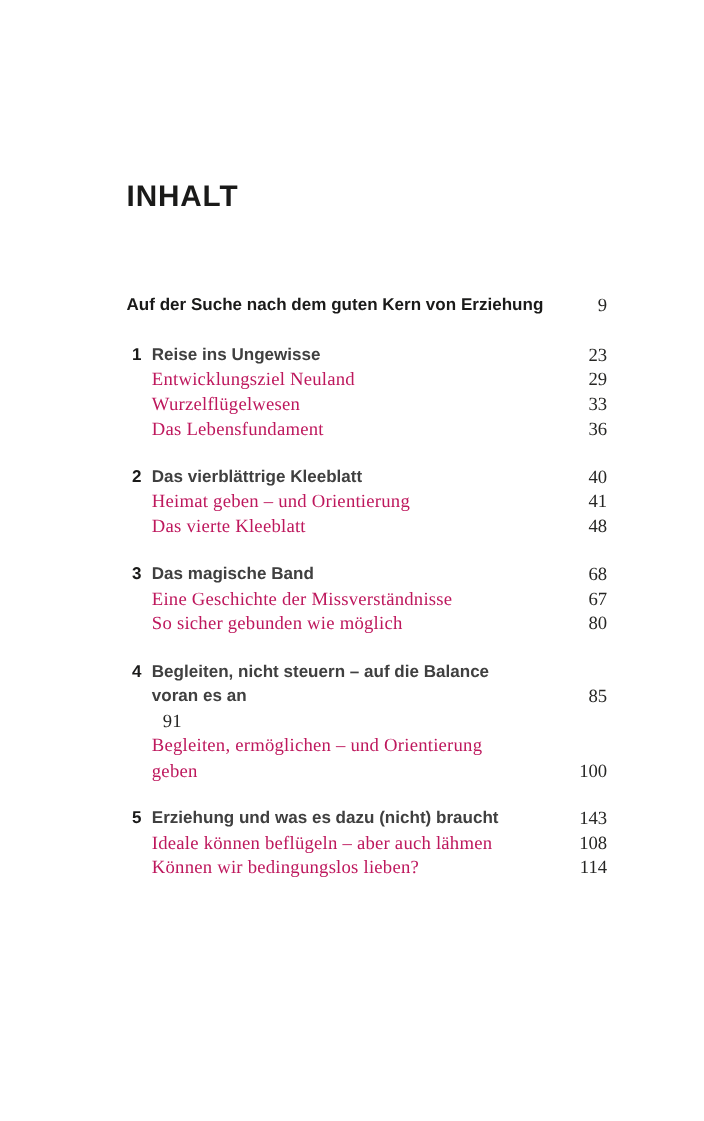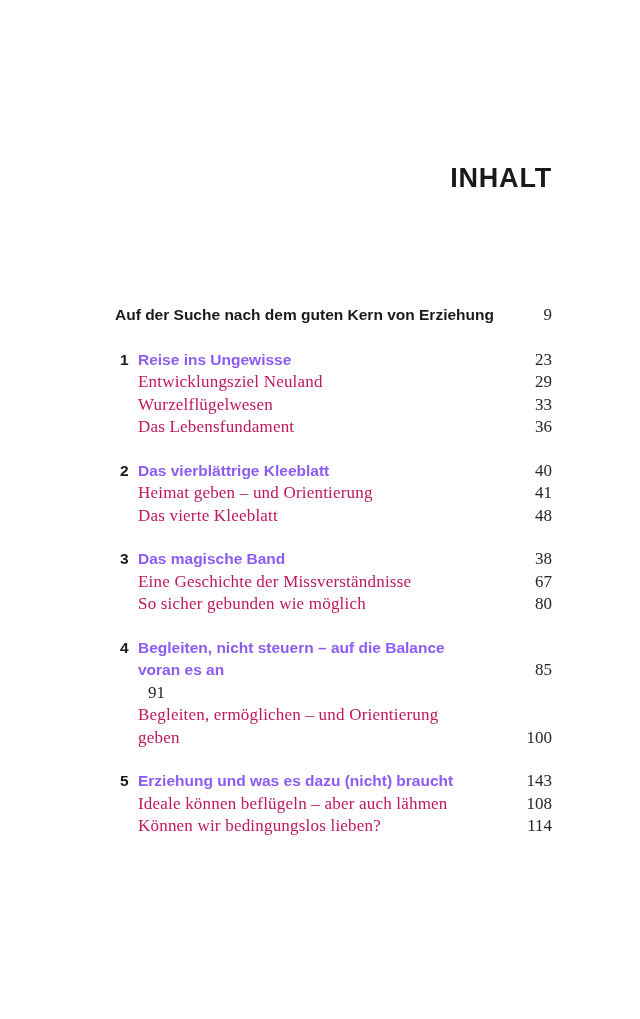--- a/index.html
+++ b/index.html
@@ -23,24 +23,23 @@
     width: 437px; 
   }
   h1.book-title {
     margin: 0;
     font-family: "Liberation Sans", sans-serif;
     font-weight: 700;
     font-size: 27px;
     line-height: 28px;
     letter-spacing: 0.8px;
     color: #1a1a19;
-    text-align: right;
   }
   .toc {
-    margin-top: 112px;
+    margin-top: 75px;
   }
   .row {
     display: flex;
     justify-content: space-between;
     align-items: flex-end;
   }
   .intro-label {
     font-family: "Liberation Sans", sans-serif;
     font-weight: 700;
     font-size: 15.5px;
@@ -80,21 +79,21 @@
     flex: 1 1 auto;
     display: flex;
     justify-content: space-between;
     align-items: flex-end;
   }
   .ch-title {
     font-family: "Liberation Sans", sans-serif;
     font-weight: 700;
     font-size: 15.5px;
     line-height: 22.5px;
-    color: #8b5cf6;
+    color: #404040;
     white-space: pre-line;
   }
   .subitems {
     margin-left: 23px;
   }
   .sub-label {
     font-family: "Liberation Serif", serif;
     font-size: 17px;
     line-height: 22.5px;
     letter-spacing: 0.2px;
@@ -163,21 +162,21 @@
     <span class="page-num">48</span>
   </div>
 </div>
   </section>
 
   <section class="chapter">
     <div class="chapter-head">
       <span class="ch-num">3</span>
       <div class="row head-row">
         <span class="ch-title">Das magische Band</span>
-        <span class="page-num">38</span>
+        <span class="page-num">68</span>
       </div>
     </div>
     <div class="subitems">
   <div class="row sub-row">
     <span class="sub-label">Eine Geschichte der Missverständnisse</span>
     <span class="page-num">67</span>
   </div>
 
   <div class="row sub-row">
     <span class="sub-label">So sicher gebunden wie möglich</span>

